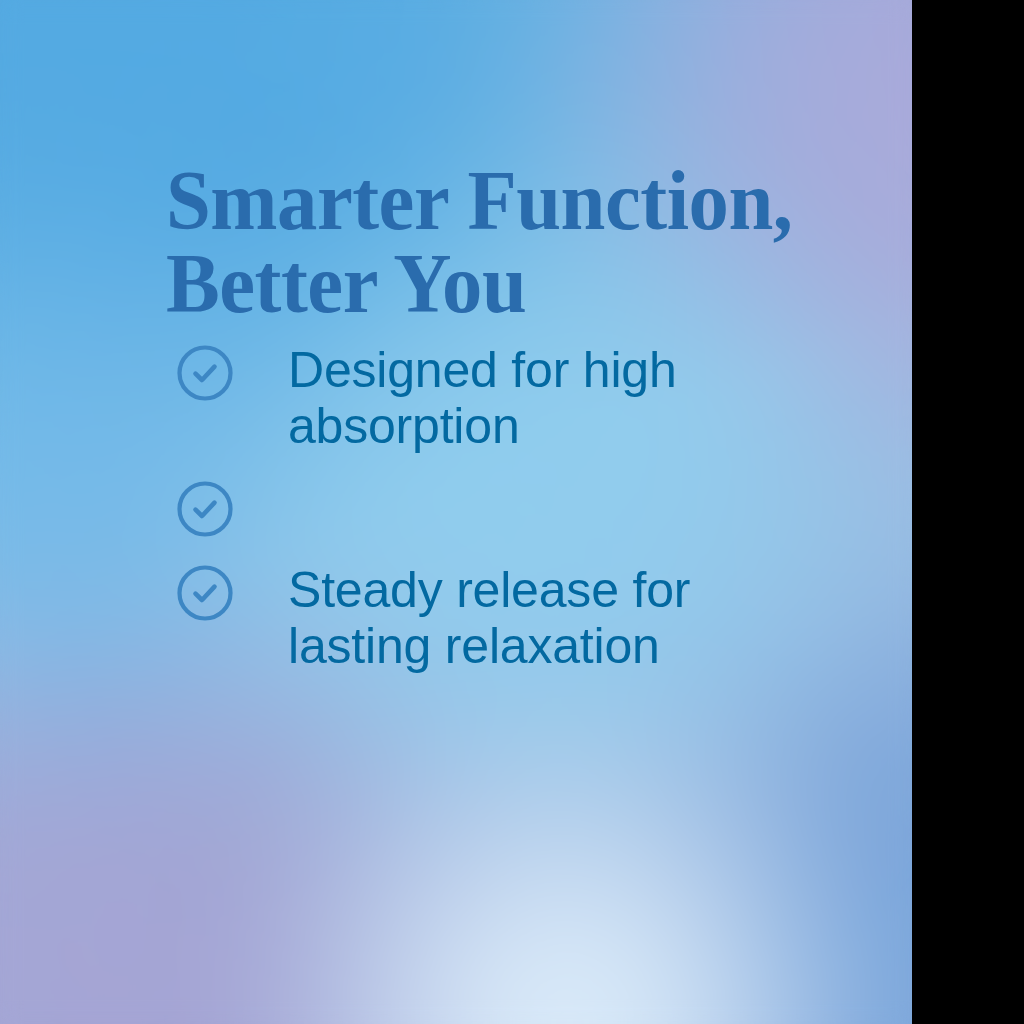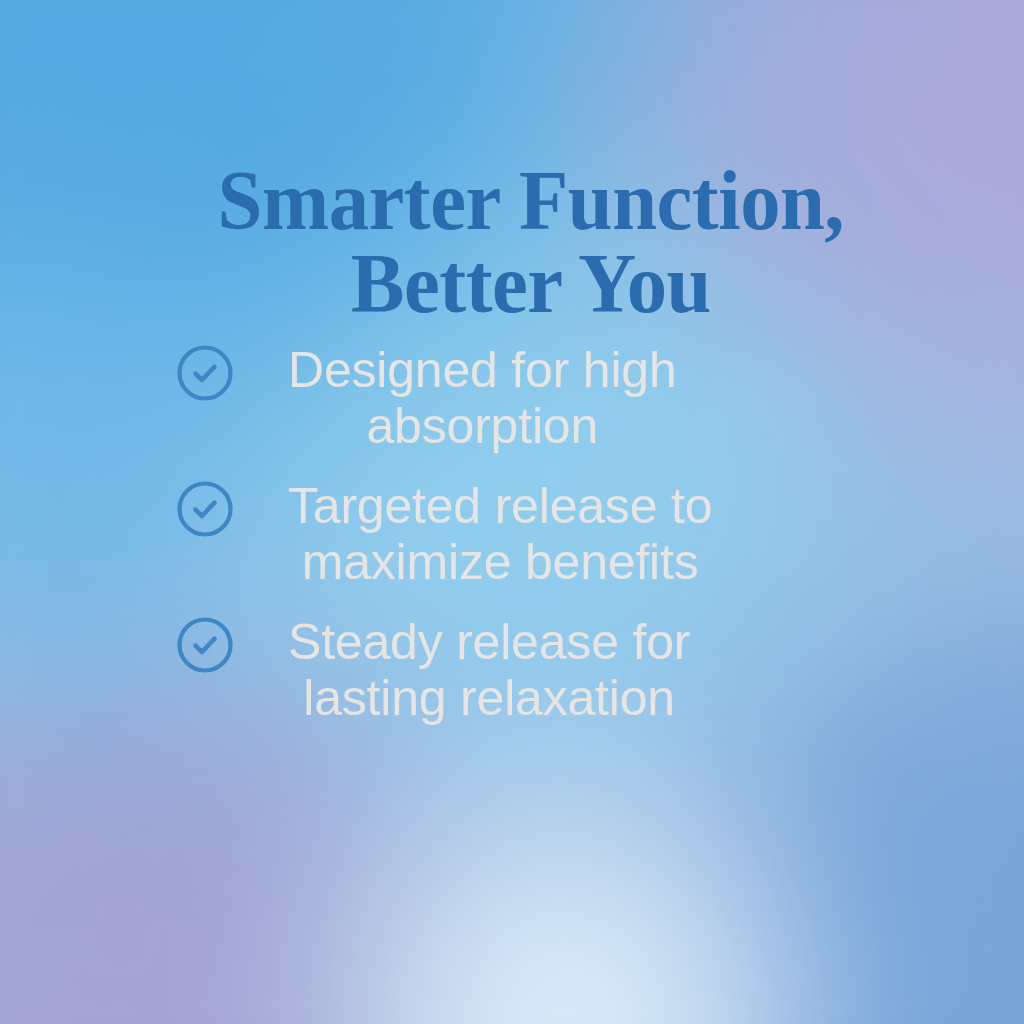--- a/index.html
+++ b/index.html
@@ -3,26 +3,25 @@
 <meta charset="utf-8">
 <style>
   html, body {
     margin: 0;
     padding: 0;
     background: #000;
   }
 
   #canvas {
     position: relative;
-    width: 1024px;
+    width: 912px;
     height: 1024px;
     overflow: hidden;
     font-family: "Liberation Sans", sans-serif;
     isolation: isolate;
-    text-align: center;
   }
 
   
   .bg-base {
     position: absolute;
     inset: 0;
     background: linear-gradient(160deg, #5aabe0 0%, #7cc0e8 28%, #93cdec 48%, #9dbfe4 68%, #a2aad7 88%, #a5a6d4 100%);
   }
   .blob {
     position: absolute;
@@ -112,21 +111,21 @@
   .check-icon {
     flex: 0 0 auto;
     width: 58px;
     height: 58px;
     margin-top: 4px;
   }
   .check-icon svg { display: block; width: 58px; height: 58px; }
 
   .bullet-text {
     margin-left: 54px;
-    color: #e5e5e5;
+    color: #0369a1;
     font-family: "Liberation Sans", sans-serif;
     font-weight: 400;
     font-size: 50px;
     line-height: 1.12;
     letter-spacing: -0.2px;
     white-space: pre-line;
     padding-top: 2px;
   }
 </style>
 </head>
@@ -163,22 +162,20 @@
       </li>
 
 
       <li class="bullet">
         <span class="check-icon">
           <svg viewBox="0 0 58 58" aria-hidden="true">
             <circle cx="29" cy="29" r="25.5" fill="none" stroke="#3d87c4" stroke-width="4.2"></circle>
             <path d="M19.5 29.6 L26 36 L38.5 22.6" fill="none" stroke="#3d87c4" stroke-width="4.6" stroke-linecap="round" stroke-linejoin="round"></path>
           </svg>
         </span>
-        <span class="bullet-text">Targeted release to
-maximize benefits</span>
       </li>
 
       <li class="bullet">
         <span class="check-icon">
           <svg viewBox="0 0 58 58" aria-hidden="true">
             <circle cx="29" cy="29" r="25.5" fill="none" stroke="#3d87c4" stroke-width="4.2"></circle>
             <path d="M19.5 29.6 L26 36 L38.5 22.6" fill="none" stroke="#3d87c4" stroke-width="4.6" stroke-linecap="round" stroke-linejoin="round"></path>
           </svg>
         </span>
         <span class="bullet-text">Steady release for

